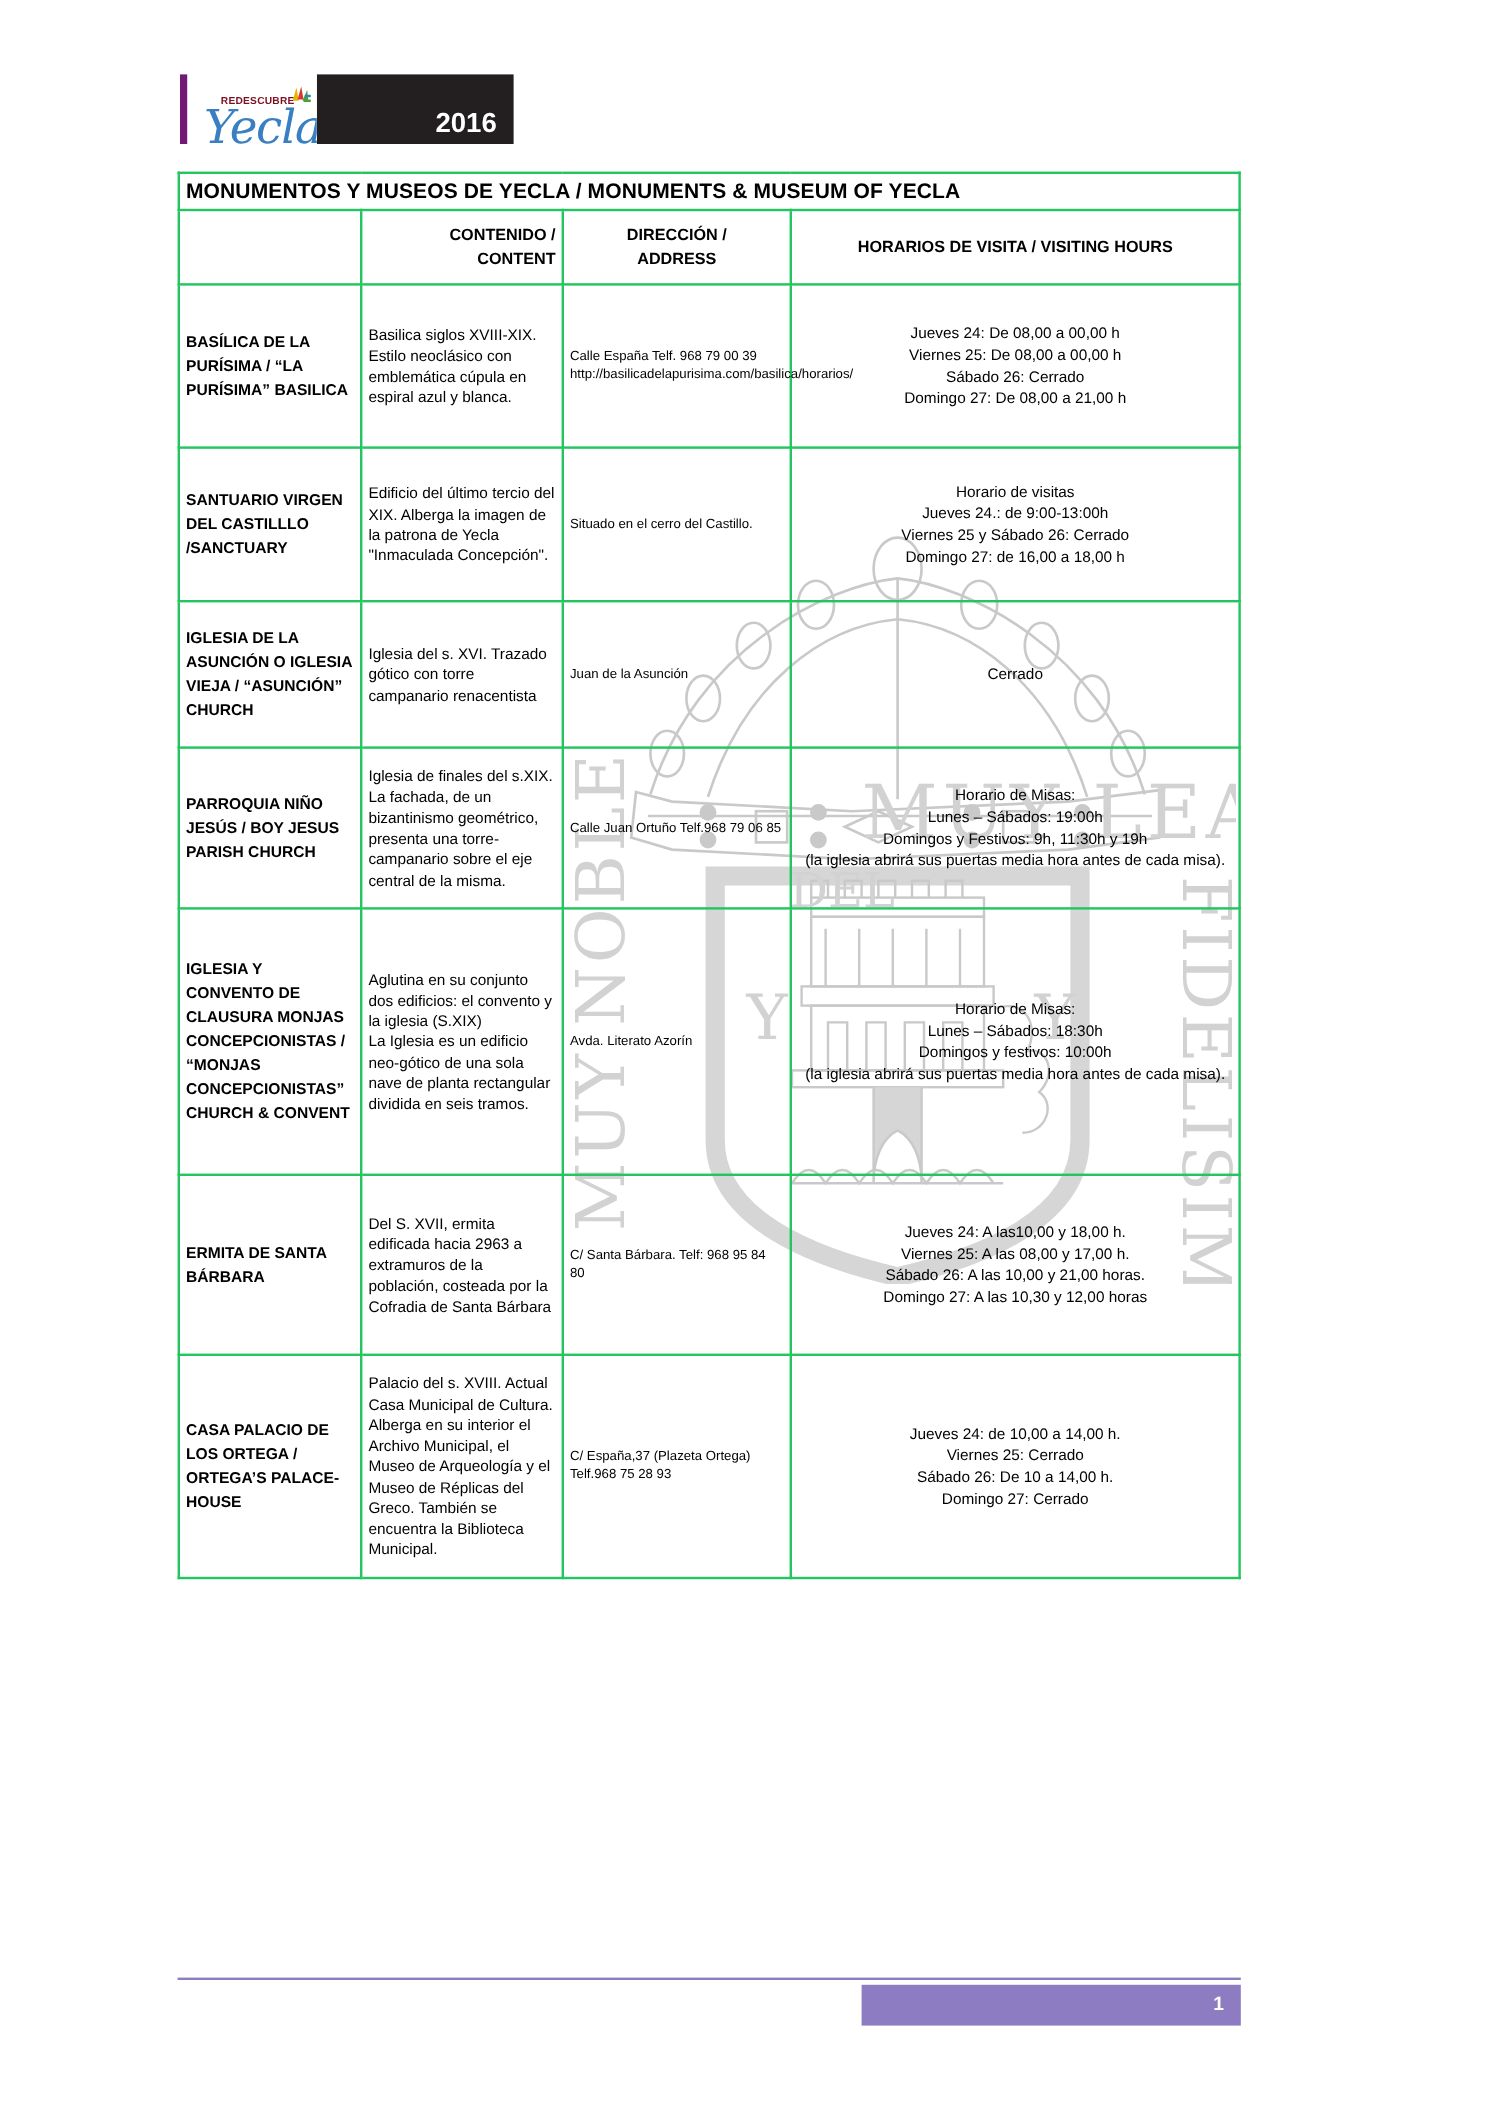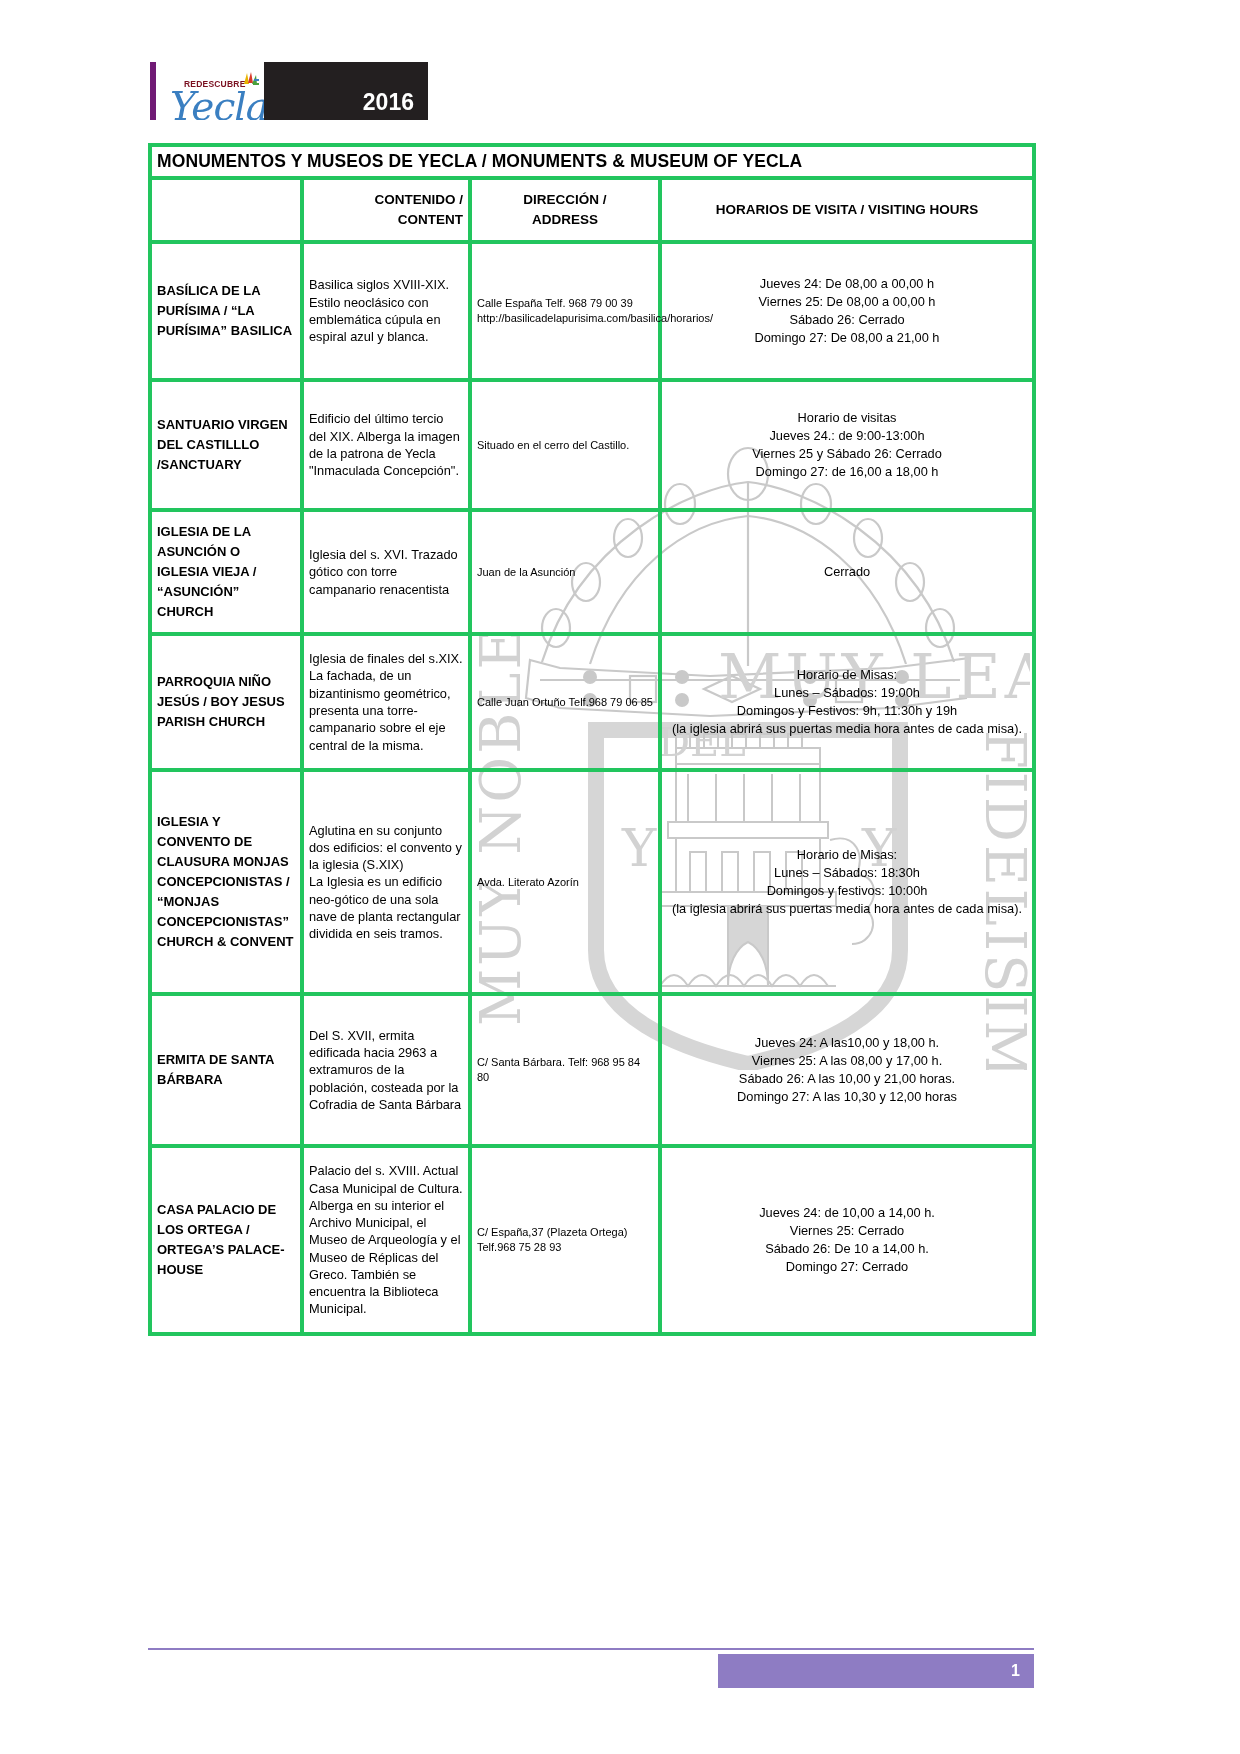--- a/index.html
+++ b/index.html
@@ -127,21 +127,21 @@
     top: 143px;
     width: 886px;
     z-index: 2;
   }
   table.mon {
     border-collapse: collapse;
     width: 886px;
     table-layout: fixed;
   }
   table.mon td, table.mon th {
-    border: 4px solid #22c55e;
+    border: 2px solid #22c55e;
     vertical-align: middle;
     padding: 4px 5px;
     background: transparent;
   }
   .title-row td {
     background: #c9c9c9;
     border: 1px solid #3a3a3a;
     padding: 3px 8px;
   }
   .title-text {

